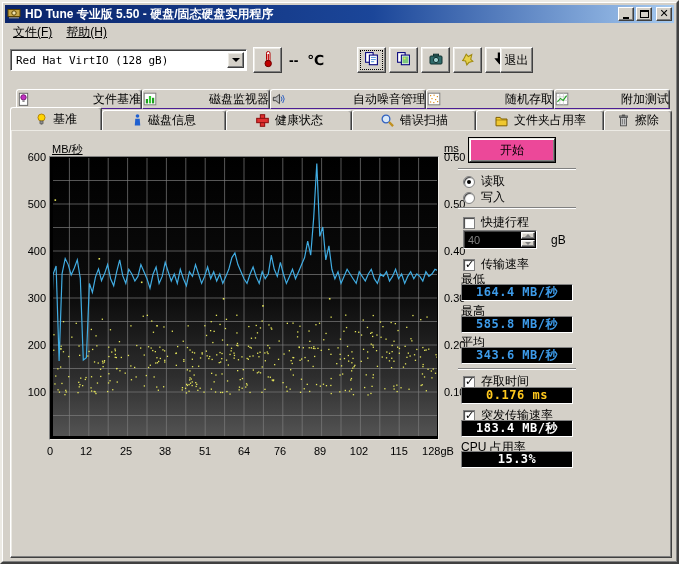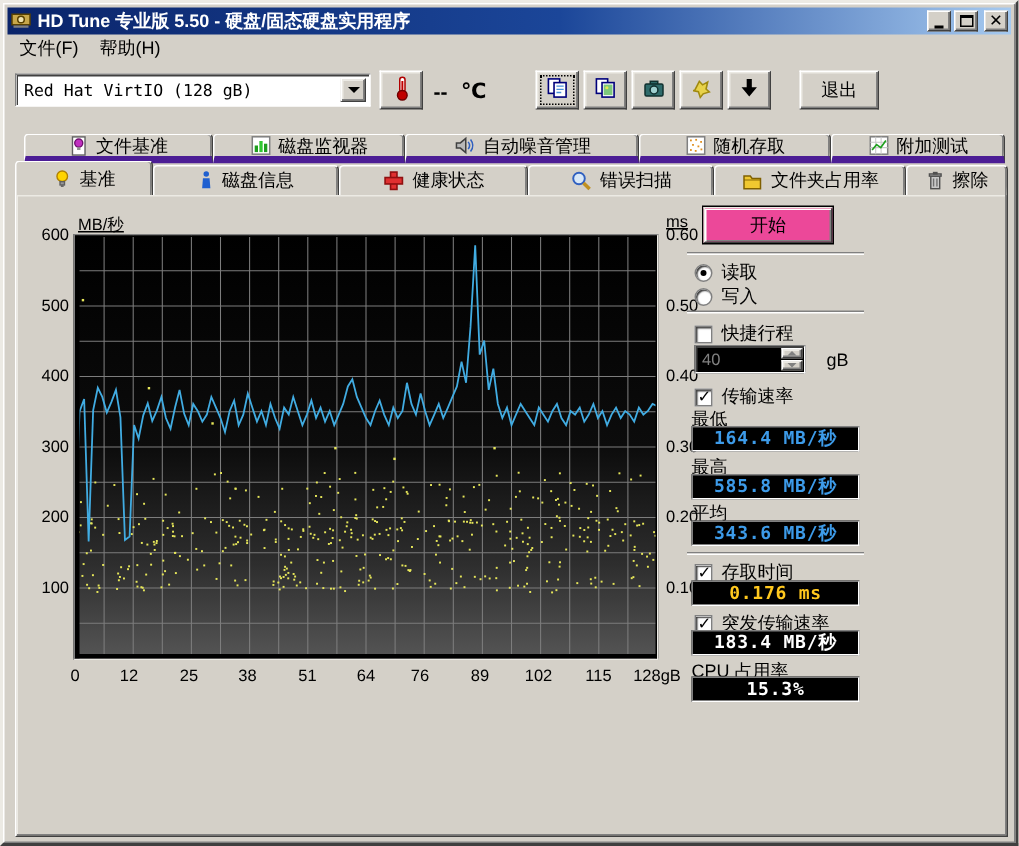--- a/index.html
+++ b/index.html
@@ -21,44 +21,44 @@
   .winbtn { width:16px; height:14px; background:#D4D0C8; border:1px solid; border-color:#fff #404040 #404040 #fff;
     box-shadow:inset -1px -1px 0 #808080; display:flex; align-items:center; justify-content:center; }
   .winbtn.close { margin-left:2px; }
   .g-min { width:6px; height:2px; background:#000; margin-top:7px; }
   .g-max { width:9px; height:8px; border:1px solid #000; border-top:2px solid #000; }
   .g-x   { font:bold 11px "DejaVu Sans",sans-serif; line-height:10px; }
   .g-x::after { content:"✕"; }
 
   
   .menubar { position:absolute; left:3px; top:21px; right:3px; height:19px; display:flex; align-items:center; padding-left:1px; }
-  .menu-item { padding:2px 7px; }
+  .menu-item { padding:2px 7px;text-decoration:underline; }
 
   
   .raised { background:#D4D0C8; border:1px solid; border-color:#fff #404040 #404040 #fff; box-shadow:inset -1px -1px 0 #808080, inset 1px 1px 0 #ECEAE4; }
   .sunken { border:1px solid; border-color:#808080 #fff #fff #808080; box-shadow:inset 1px 1px 0 #404040; }
   .combo { position:absolute; left:8px; top:47px; width:237px; height:22px; background:#fff;
     font-family:"DejaVu Sans Mono","Liberation Mono",monospace; font-size:11px;
     display:flex; align-items:center; padding-left:5px; }
   .combo-arrow { position:absolute; right:2px; top:2px; width:17px; height:16px; display:flex; align-items:center; justify-content:center; }
   .combo-arrow i { width:0; height:0; border-left:4px solid transparent; border-right:4px solid transparent; border-top:4px solid #000; }
   .thermo-btn { position:absolute; left:251px; top:45px; width:29px; height:26px; display:flex; align-items:center; justify-content:center; }
   .temp-read { position:absolute; left:287px; top:50px; display:flex; gap:9px; align-items:center; font-size:14px; font-weight:bold; }
   .tb-group { position:absolute; left:355px; top:45px; display:flex; gap:3px; }
   .tbtn { width:29px; height:26px; display:flex; align-items:center; justify-content:center; }
   .tbtn.focused { outline:1px dotted #000; outline-offset:-4px; }
-  .exit-btn { position:absolute; left:531px; top:45px; width:53px; height:26px; display:flex; align-items:center; justify-content:center; font-size:12px; }
+  .exit-btn { position:absolute; left:498px; top:45px; width:33px; height:26px; display:flex; align-items:center; justify-content:center; font-size:12px; }
 
   
   .tab-row-back { position:absolute; left:14px; top:86px; width:654px; height:21px; display:flex; align-items:flex-end; }
   .tab-row-front { position:absolute; left:8px; top:105px; width:662px; height:23px; display:flex; align-items:flex-end; z-index:5; }
   .tab { height:20px; background:#D4D0C8; display:flex; align-items:center; justify-content:center; gap:5px;
     border:1px solid; border-color:#fff #404040 #404040 #fff; border-bottom:none;
     border-top-left-radius:3px; border-top-right-radius:3px; box-shadow:inset -1px 0 0 #808080; font-size:12px; white-space:nowrap; }
-  .tab-row-back .tab { border-bottom:5px solid #4c1d95; }
+  .tab-row-back .tab { border-bottom:1px solid #4c1d95;justify-content:space-between; }
   .tab-row-back .tab:nth-child(1){width:126px}.tab-row-back .tab:nth-child(2){width:128px}
   .tab-row-back .tab:nth-child(3){width:156px}.tab-row-back .tab:nth-child(4){width:128px}
   .tab-row-back .tab:nth-child(5){width:116px}
   .tab-row-front .tab:nth-child(1){width:92px}.tab-row-front .tab:nth-child(2){width:124px}
   .tab-row-front .tab:nth-child(3){width:126px}.tab-row-front .tab:nth-child(4){width:124px}
   .tab-row-front .tab:nth-child(5){width:128px}.tab-row-front .tab:nth-child(6){width:68px}
   .tab.active { height:23px; position:relative; z-index:6; }
   .tab .icn { display:flex; }
 
   

